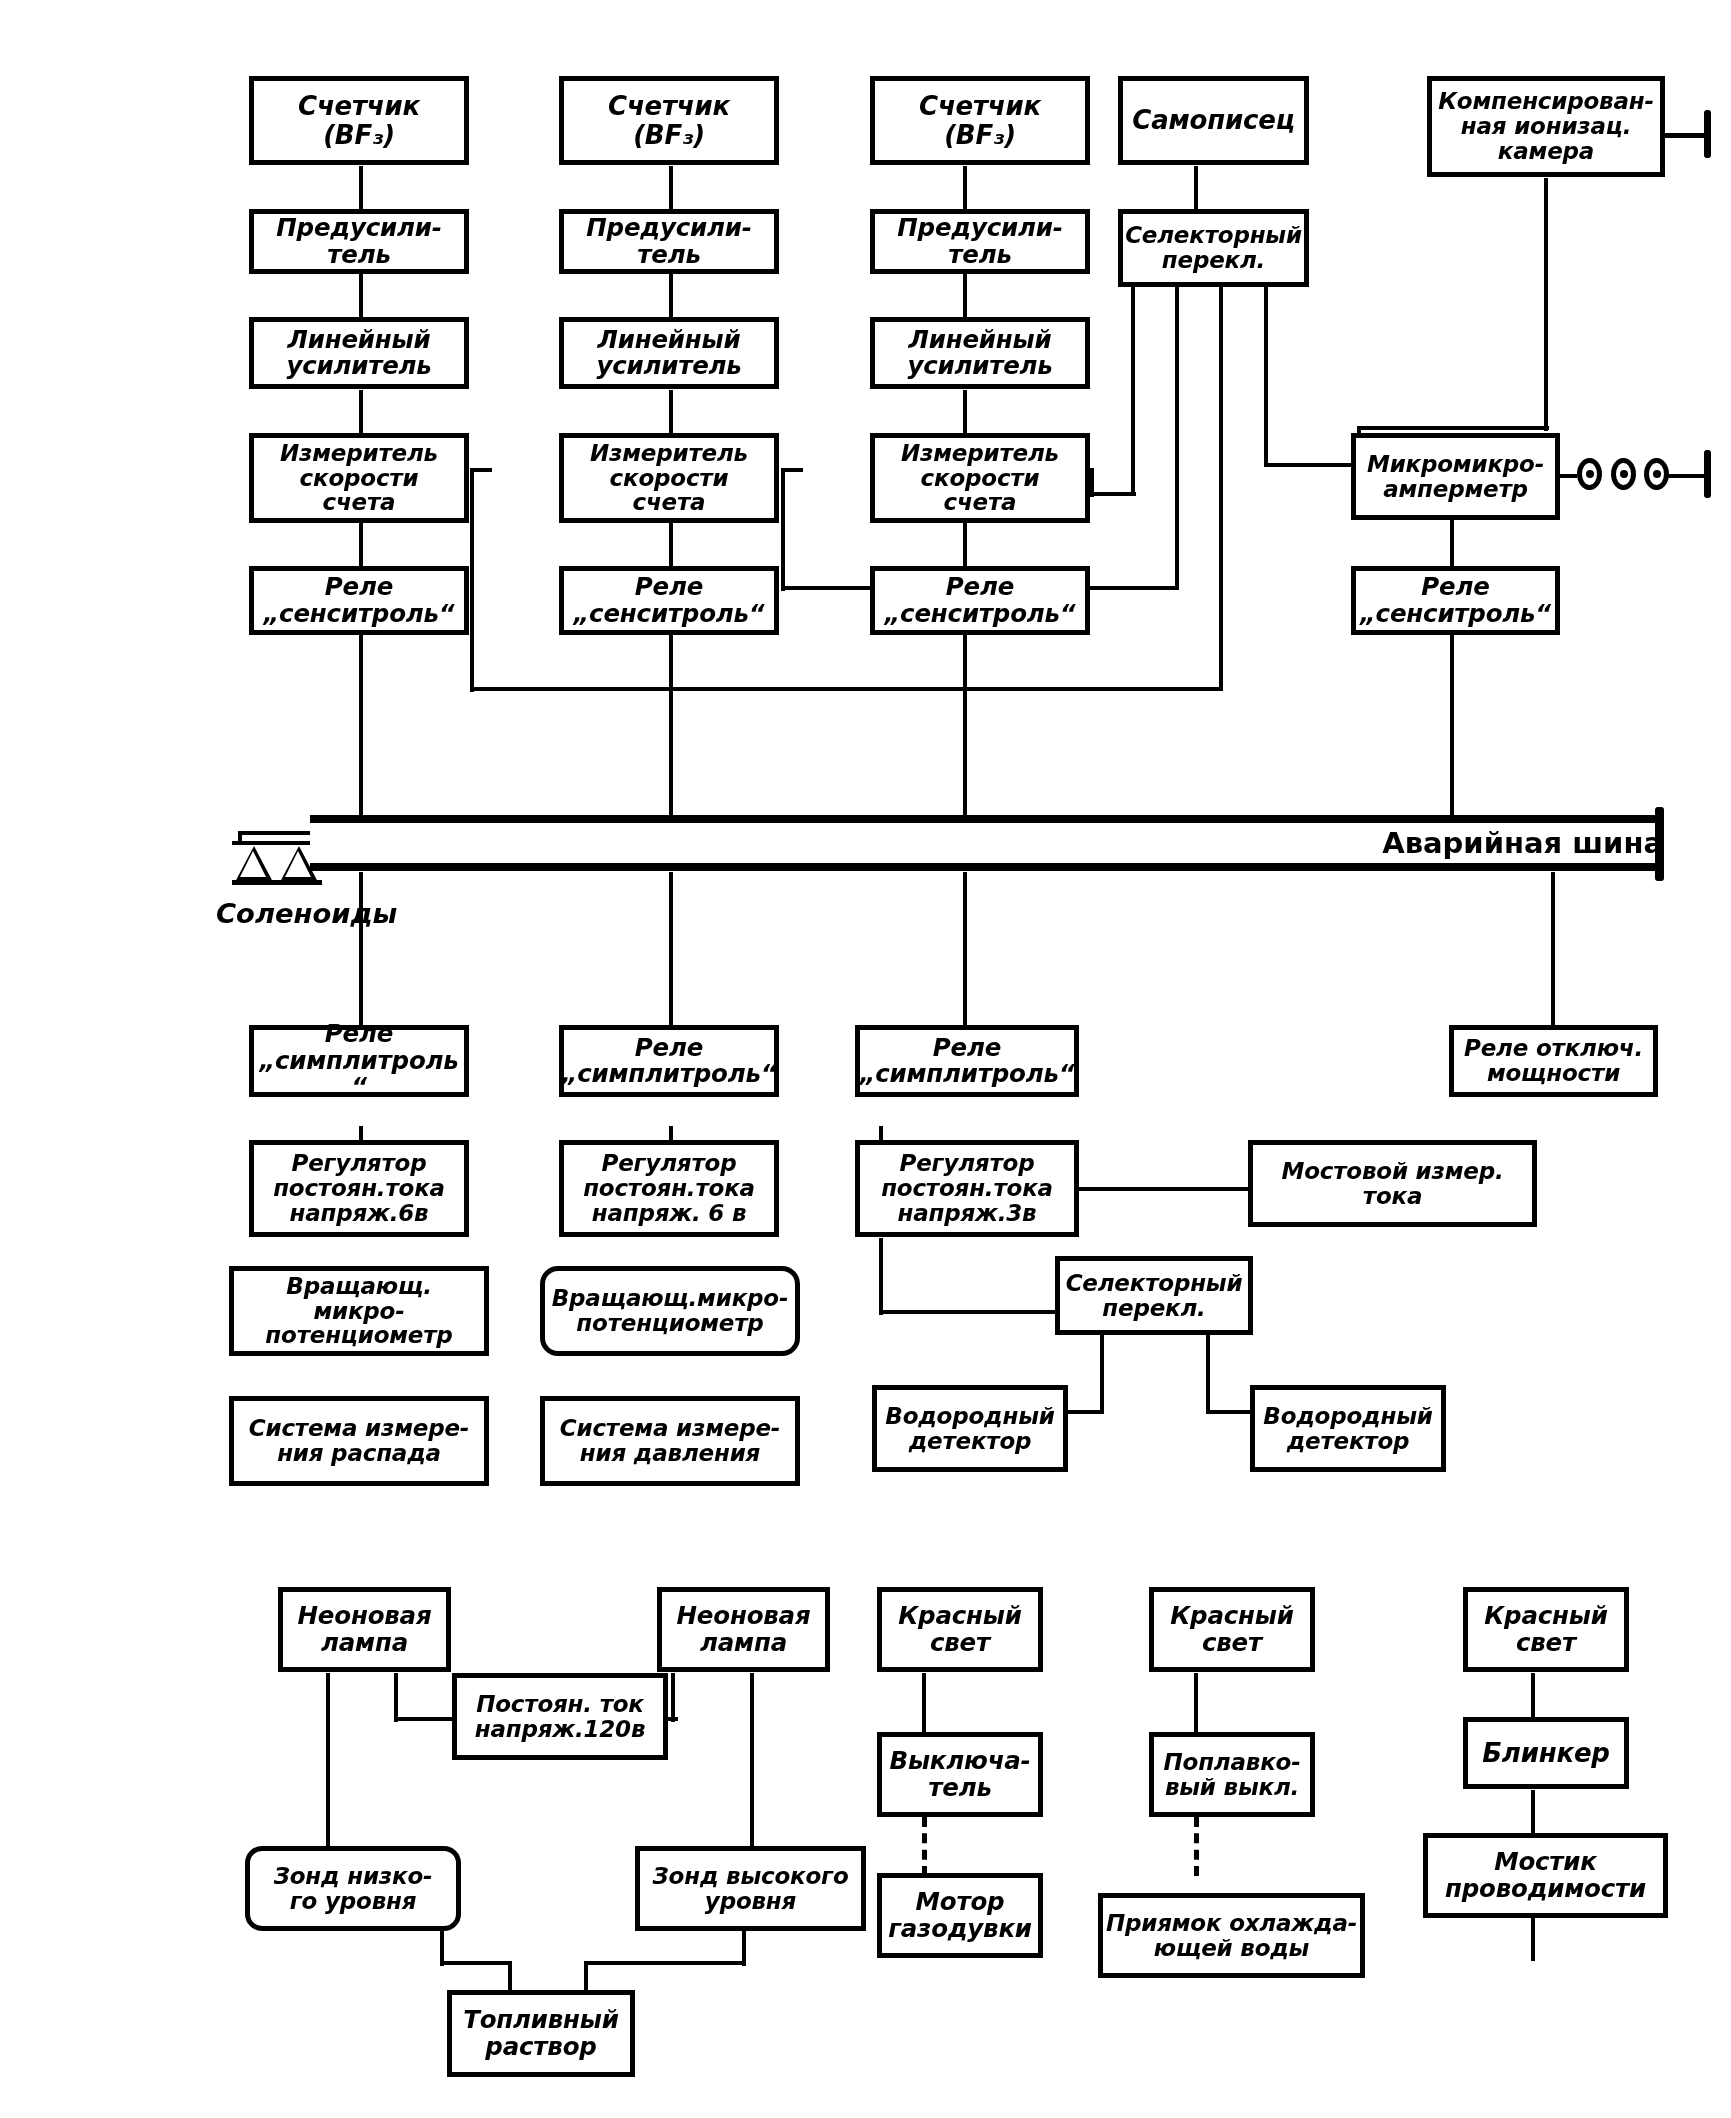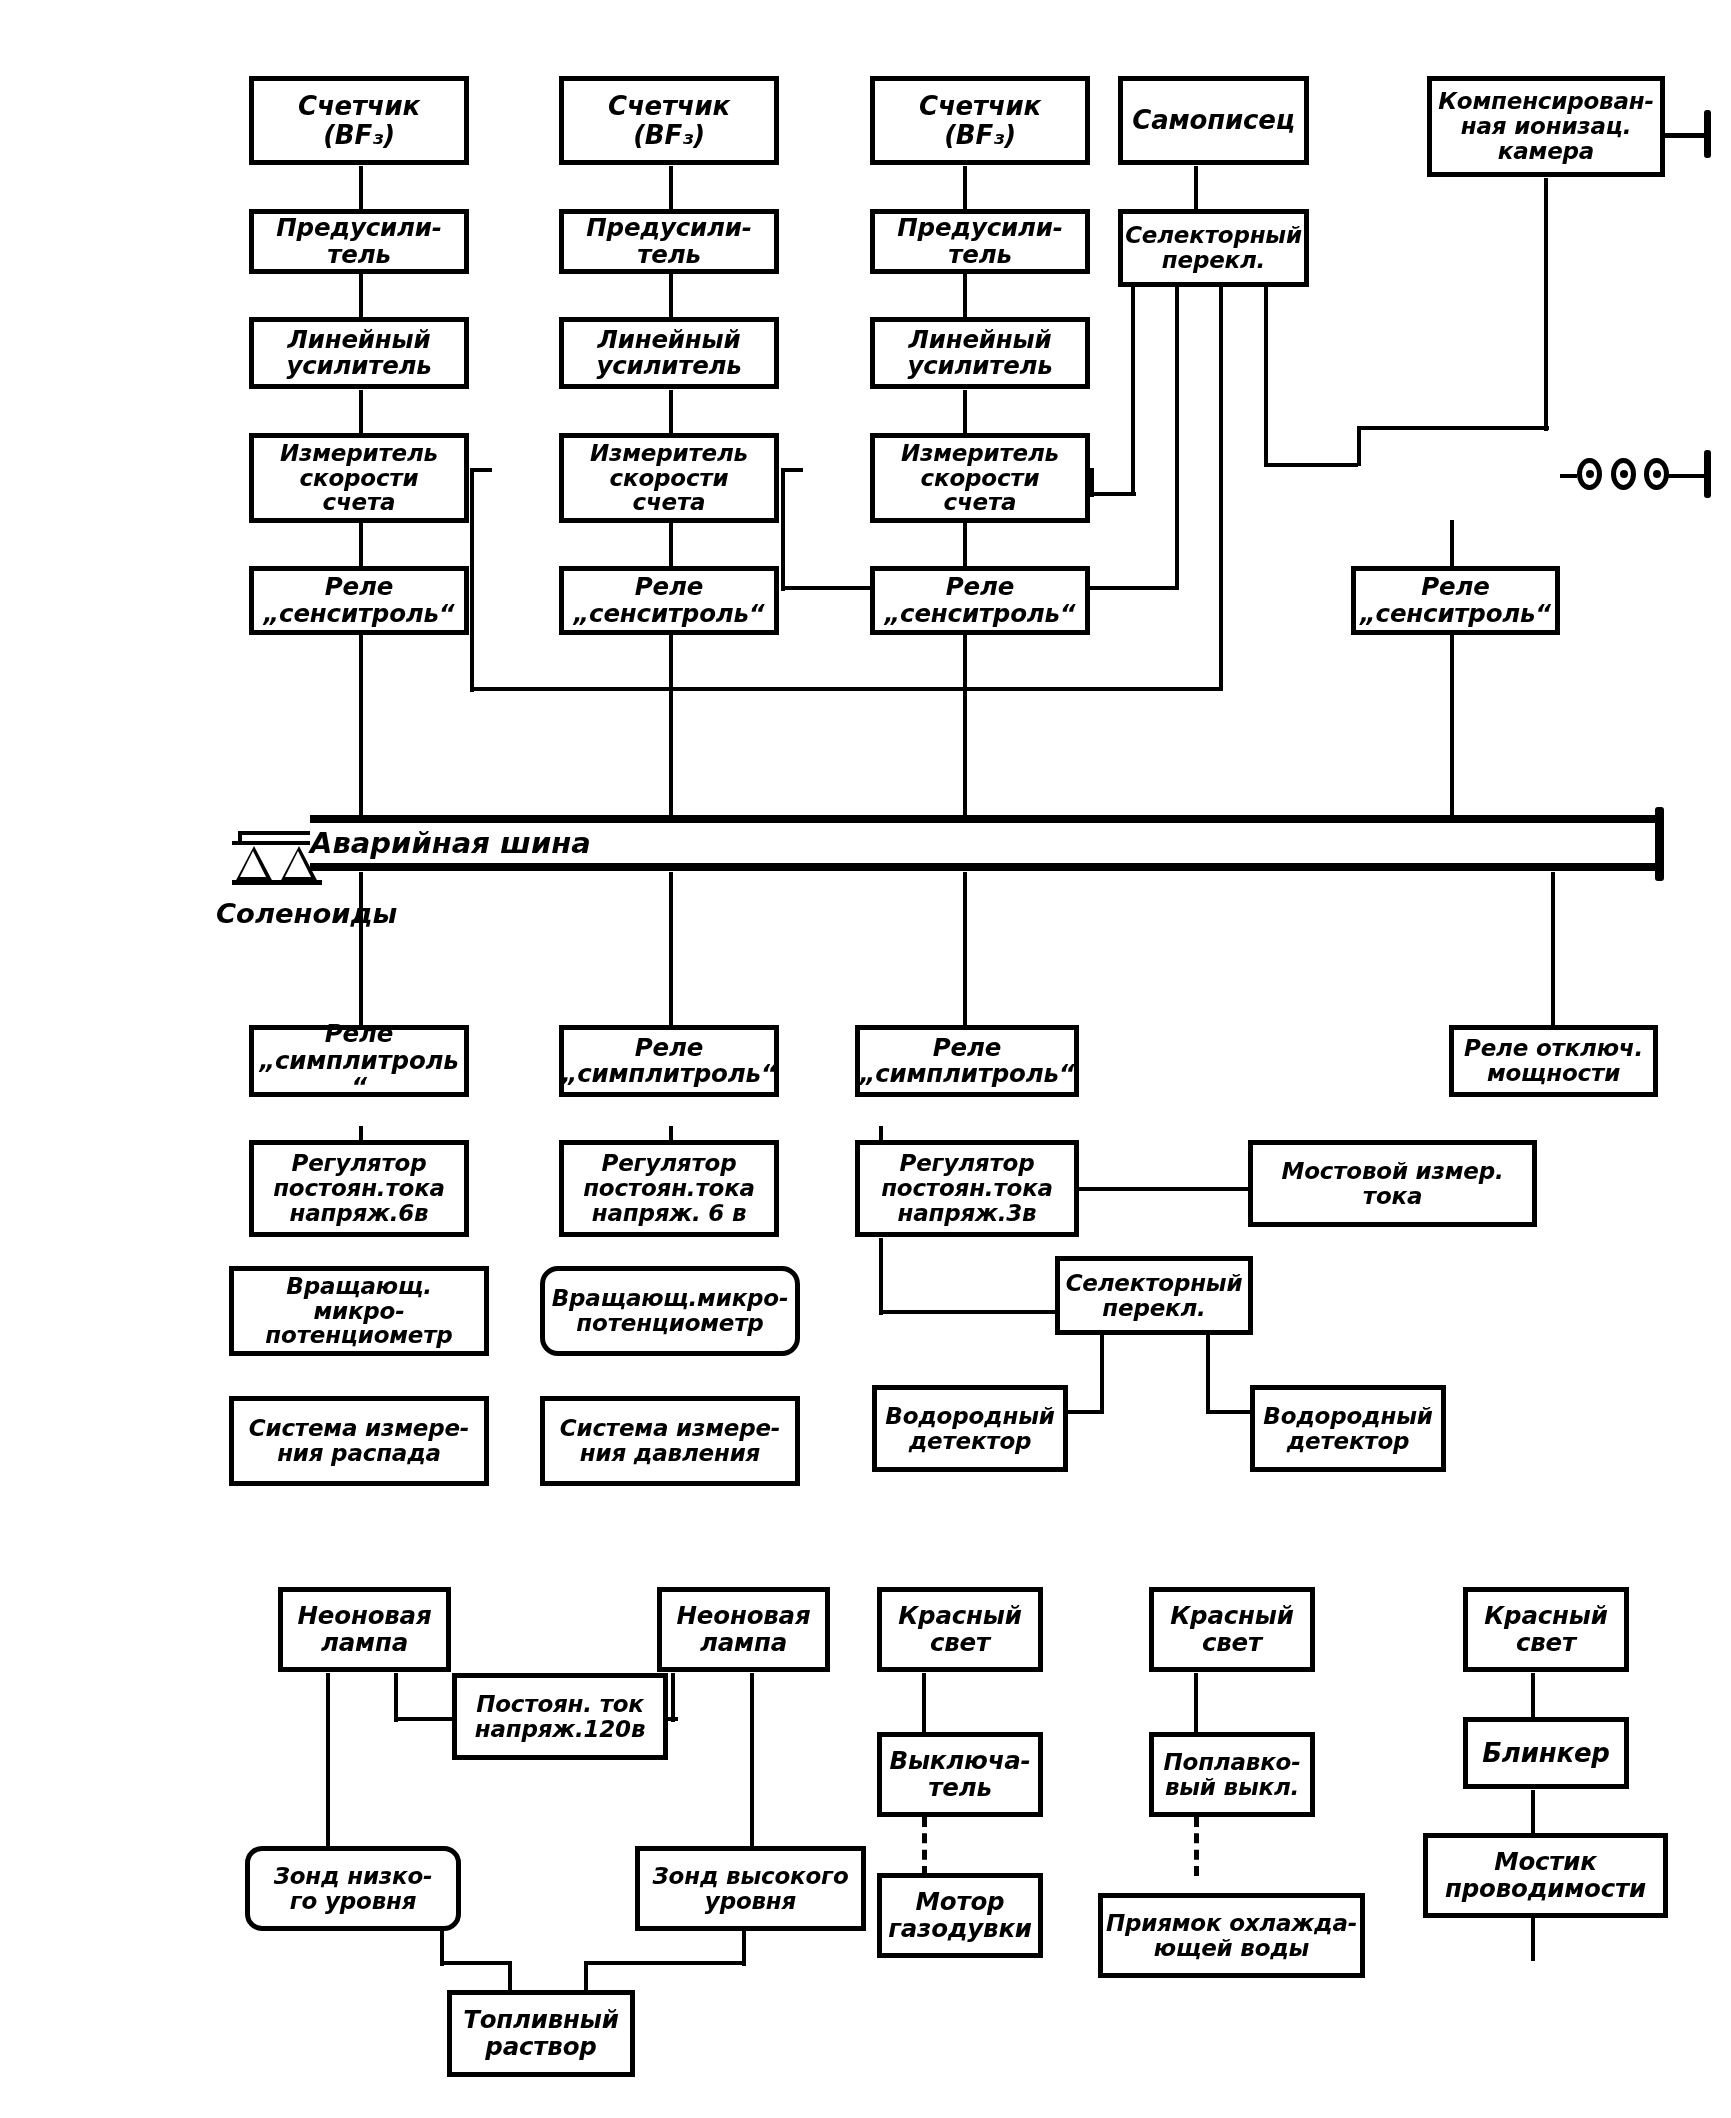--- a/index.html
+++ b/index.html
@@ -47,23 +47,23 @@
     position:absolute;
     box-sizing:border-box;
     border-top:8px solid #000;
     border-bottom:8px solid #000;
     background:#fff;
     z-index:4;
     display:flex;
     align-items:center;
   }
   #bus-label{
-    font-style:italic;font-weight:700;font-size:29px;color:#000;
+    font-weight:700;font-size:29px;color:#000;
     font-family:"DejaVu Sans", sans-serif;
-    width:100%;text-align:left;
+    width:100%;text-align:right;
   }
   #bus-cap{
     position:absolute;z-index:5;
     width:8.7px;background:#000;border-radius:2.9px;
   }
   
   .tri{
     position:absolute;z-index:4;
     width:0;height:0;
     border-left:20px solid transparent;
@@ -218,20 +218,22 @@
   <div class="box f32" style="left:1427px;top:76px;width:238px;height:101px;">Компенсирован-
 ная  ионизац.
 камера</div>
   <div class="w wv" style="left:1544px;top:178px;height:253px;"></div>
   <div class="w wh" style="left:1357px;top:426px;width:192px;"></div>
   <div class="w wv" style="left:1357px;top:426px;height:40px;"></div>
 
   <div class="term-h" style="left:1665px;top:133px;width:45px;"></div>
   <div class="term-v" style="left:1704px;top:110px;height:48px;"></div>
 
+  <div class="box f32" style="left:1351px;top:433px;width:209px;height:87px;">Микромикро-
+амперметр</div>
   <div class="w wv" style="left:1450px;top:520px;height:47px;"></div>
   <div class="box f34" style="left:1351px;top:566px;width:209px;height:69px;">Реле
 „сенситроль“</div>
   <div class="w wv" style="left:1450px;top:635px;height:188px;"></div>
 
   <div class="w wh" style="left:1560px;top:474px;width:17.3px;"></div>
   <div class="conn" style="left:1577px;top:458px;"></div>
   <div class="conn" style="left:1611px;top:458px;"></div>
   <div class="conn" style="left:1644px;top:458px;"></div>
   <div class="w wh" style="left:1668px;top:474px;width:42px;"></div>

